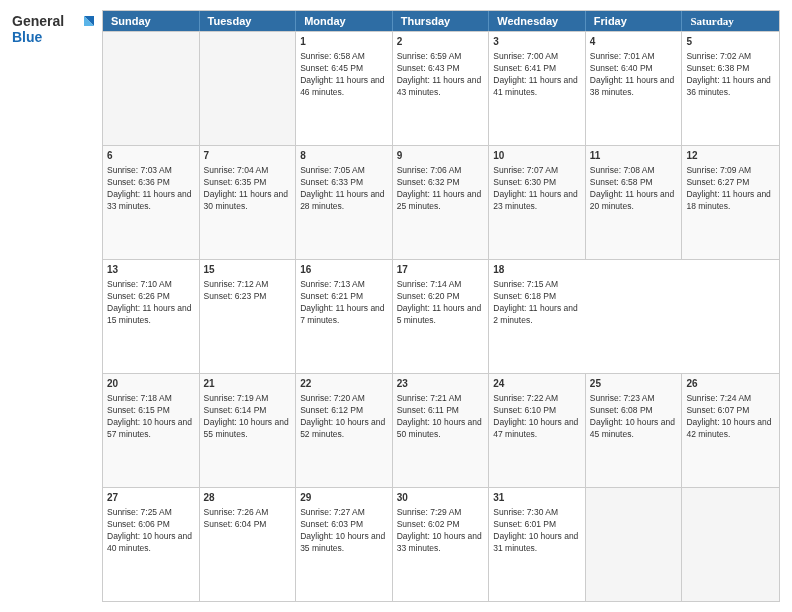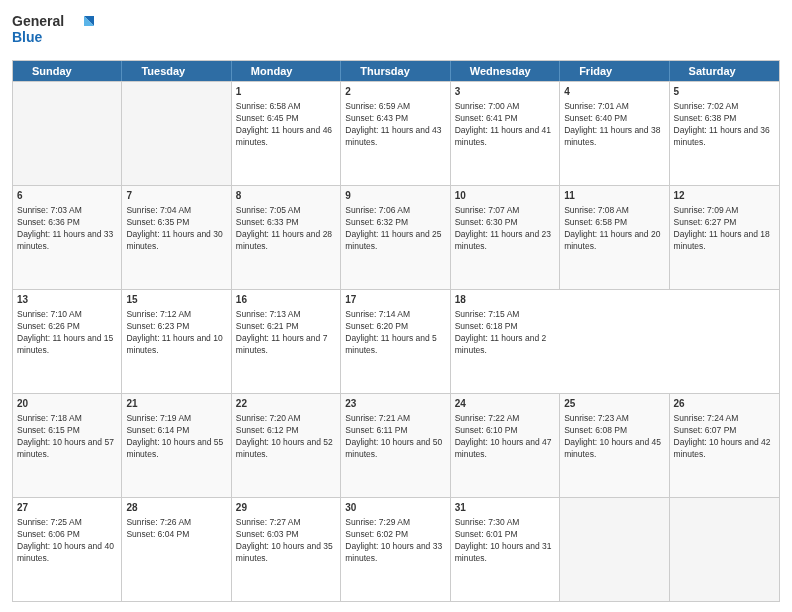--- a/index.html
+++ b/index.html
@@ -8,21 +8,21 @@
       background: #fff;
       width: 792px;
       height: 612px;
       overflow: hidden;
     }
     .page {
       width: 792px;
       height: 612px;
       padding: 10px 12px;
       display: flex;
-      flex-direction: column;
+      flex-direction: row;
       border-radius: 9px;
     }
     .header {
       display: flex;
       justify-content: space-between;
       align-items: flex-start;
       margin-bottom: 6px;
     }
     .logo {
       display: flex;
@@ -48,25 +48,25 @@
     }
     .cal-header {
       display: grid;
       grid-template-columns: repeat(7, 1fr);
       background: #2e6da4;
     }
     .cal-header-cell {
       color: white;
       font-size: 11px;
       font-weight: bold;
-      padding: 4px 19px;
+      padding: 4px 8px;
       text-align: left;
       border-right: 1px solid #5590c0;
     }
-    .cal-header-cell:last-child { border-right: none; }
+    .cal-header-cell:last-child { border-right: none; font-family: Liberation Serif, serif; }
     .cal-body {
       flex: 1;
       display: flex;
       flex-direction: column;
     }
     .cal-row {
       display: grid;
       grid-template-columns: repeat(7, 1fr);
       flex: 1;
       border-top: 1px solid #ccc;
@@ -137,21 +137,21 @@
           <div class="cal-cell"><span class="day-num">6</span><span>Sunrise: 7:03 AM</span><br><span>Sunset: 6:36 PM</span><br><span>Daylight: 11 hours and 33 minutes.</span></div>
           <div class="cal-cell"><span class="day-num">7</span><span>Sunrise: 7:04 AM</span><br><span>Sunset: 6:35 PM</span><br><span>Daylight: 11 hours and 30 minutes.</span></div>
           <div class="cal-cell"><span class="day-num">8</span><span>Sunrise: 7:05 AM</span><br><span>Sunset: 6:33 PM</span><br><span>Daylight: 11 hours and 28 minutes.</span></div>
           <div class="cal-cell"><span class="day-num">9</span><span>Sunrise: 7:06 AM</span><br><span>Sunset: 6:32 PM</span><br><span>Daylight: 11 hours and 25 minutes.</span></div>
           <div class="cal-cell"><span class="day-num">10</span><span>Sunrise: 7:07 AM</span><br><span>Sunset: 6:30 PM</span><br><span>Daylight: 11 hours and 23 minutes.</span></div>
           <div class="cal-cell"><span class="day-num">11</span><span>Sunrise: 7:08 AM</span><br><span>Sunset: 6:58 PM</span><br><span>Daylight: 11 hours and 20 minutes.</span></div>
           <div class="cal-cell"><span class="day-num">12</span><span>Sunrise: 7:09 AM</span><br><span>Sunset: 6:27 PM</span><br><span>Daylight: 11 hours and 18 minutes.</span></div>
         </div>
         <div class="cal-row">
           <div class="cal-cell"><span class="day-num">13</span><span>Sunrise: 7:10 AM</span><br><span>Sunset: 6:26 PM</span><br><span>Daylight: 11 hours and 15 minutes.</span></div>
-          <div class="cal-cell"><span class="day-num">15</span><span>Sunrise: 7:12 AM</span><br><span>Sunset: 6:23 PM</span><br><span>Daylight: 11 hours and 10 minutes.</span></div>
+          <div class="cal-cell"><span class="day-num">15</span><span>Sunrise: 7:12 AM</span><br><span>Sunset: 6:23 PM</span><br></div>
           <div class="cal-cell"><span class="day-num">16</span><span>Sunrise: 7:13 AM</span><br><span>Sunset: 6:21 PM</span><br><span>Daylight: 11 hours and 7 minutes.</span></div>
           <div class="cal-cell"><span class="day-num">17</span><span>Sunrise: 7:14 AM</span><br><span>Sunset: 6:20 PM</span><br><span>Daylight: 11 hours and 5 minutes.</span></div>
           <div class="cal-cell"><span class="day-num">18</span><span>Sunrise: 7:15 AM</span><br><span>Sunset: 6:18 PM</span><br><span>Daylight: 11 hours and 2 minutes.</span></div>
         </div>
         <div class="cal-row">
           <div class="cal-cell"><span class="day-num">20</span><span>Sunrise: 7:18 AM</span><br><span>Sunset: 6:15 PM</span><br><span>Daylight: 10 hours and 57 minutes.</span></div>
           <div class="cal-cell"><span class="day-num">21</span><span>Sunrise: 7:19 AM</span><br><span>Sunset: 6:14 PM</span><br><span>Daylight: 10 hours and 55 minutes.</span></div>
           <div class="cal-cell"><span class="day-num">22</span><span>Sunrise: 7:20 AM</span><br><span>Sunset: 6:12 PM</span><br><span>Daylight: 10 hours and 52 minutes.</span></div>
           <div class="cal-cell"><span class="day-num">23</span><span>Sunrise: 7:21 AM</span><br><span>Sunset: 6:11 PM</span><br><span>Daylight: 10 hours and 50 minutes.</span></div>
           <div class="cal-cell"><span class="day-num">24</span><span>Sunrise: 7:22 AM</span><br><span>Sunset: 6:10 PM</span><br><span>Daylight: 10 hours and 47 minutes.</span></div>

